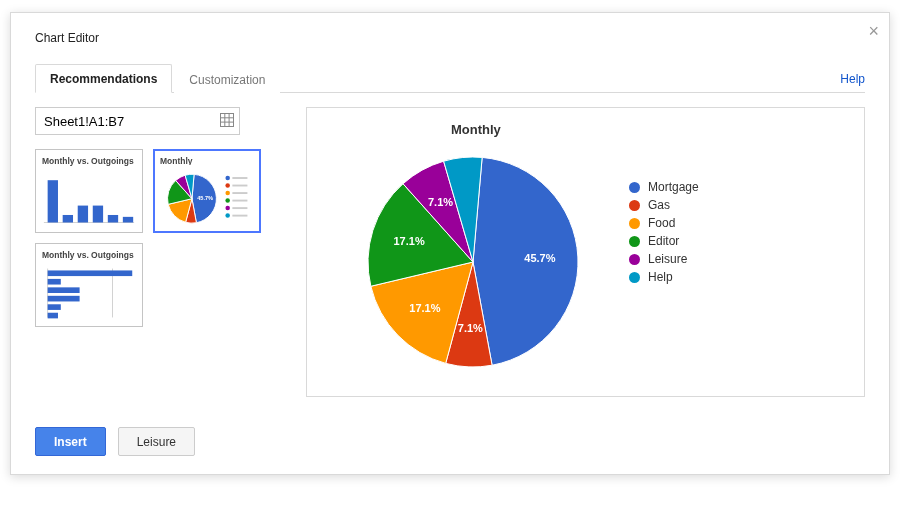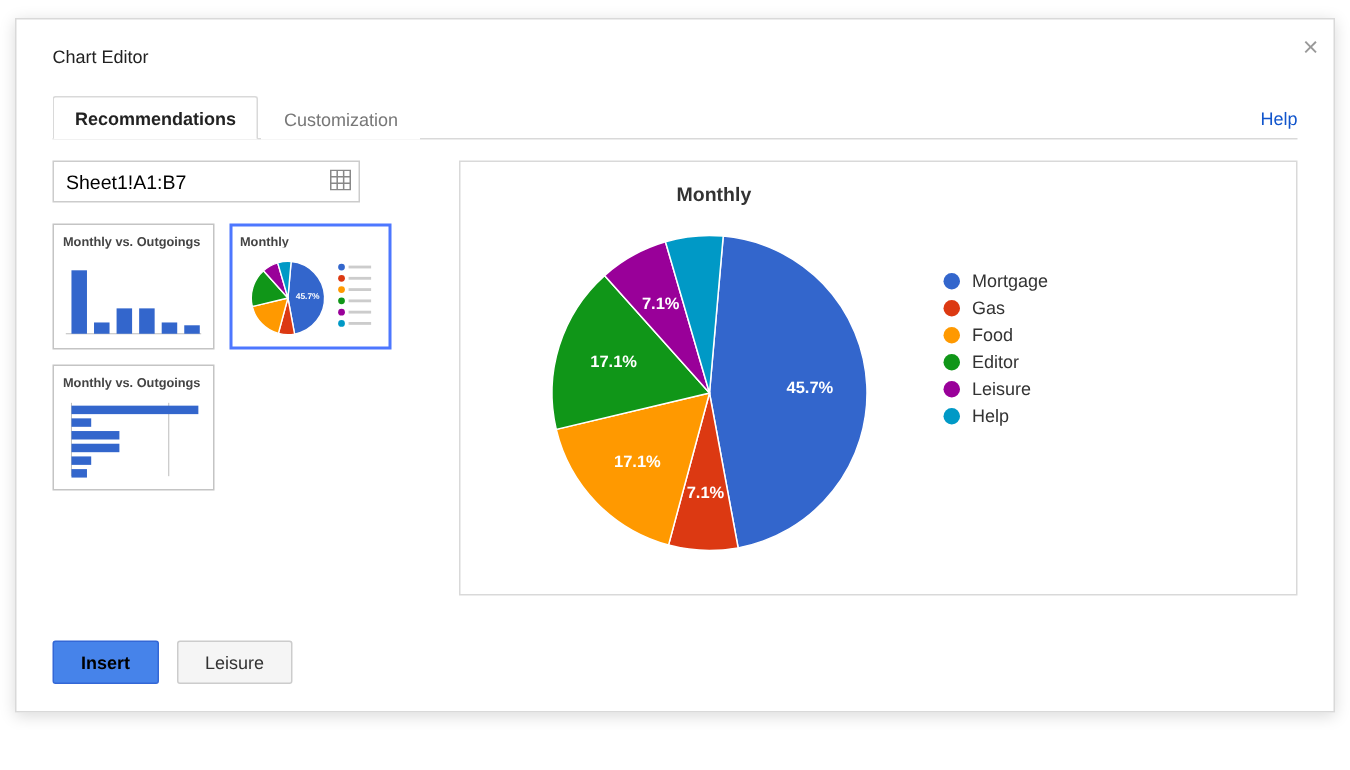--- a/index.html
+++ b/index.html
@@ -168,21 +168,21 @@
     height: 29px;
     padding: 0 18px;
     font-size: 12px;
     border-radius: 2px;
     cursor: pointer;
     display: flex;
     align-items: center;
   }
   .btn-primary {
     background: #4683ea;
-    color: #000000;
+    color: #ffffff;
     border: 1px solid #3367d6;
     font-weight: bold;
   }
   .btn-default {
     background: #f5f5f5;
     color: #333;
     border: 1px solid #ccc;
   }
   .pie-label {
     fill: #fff;

